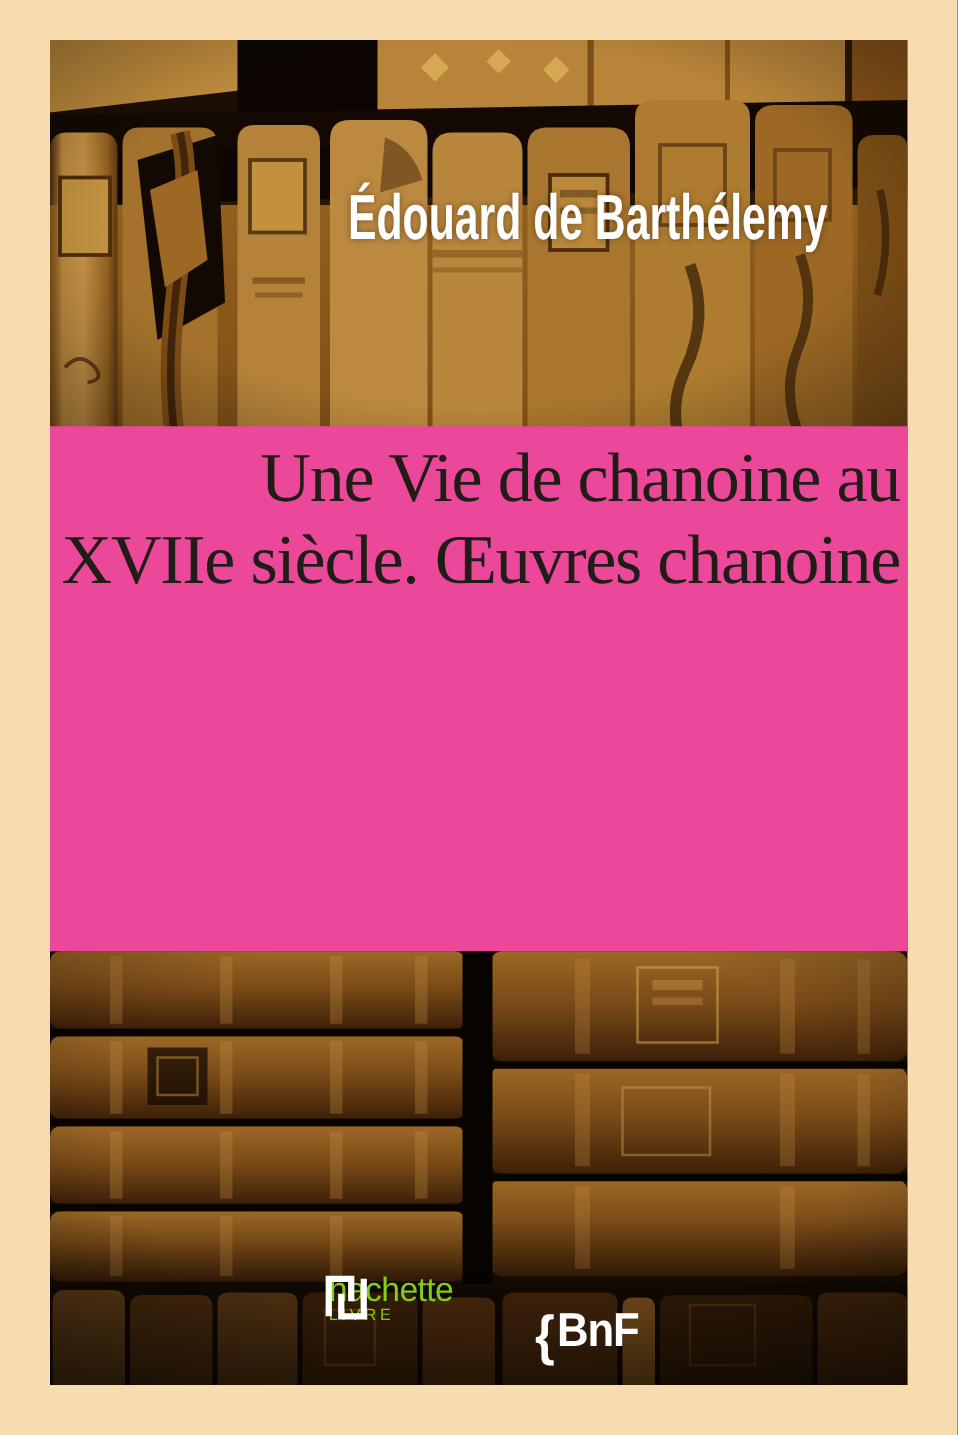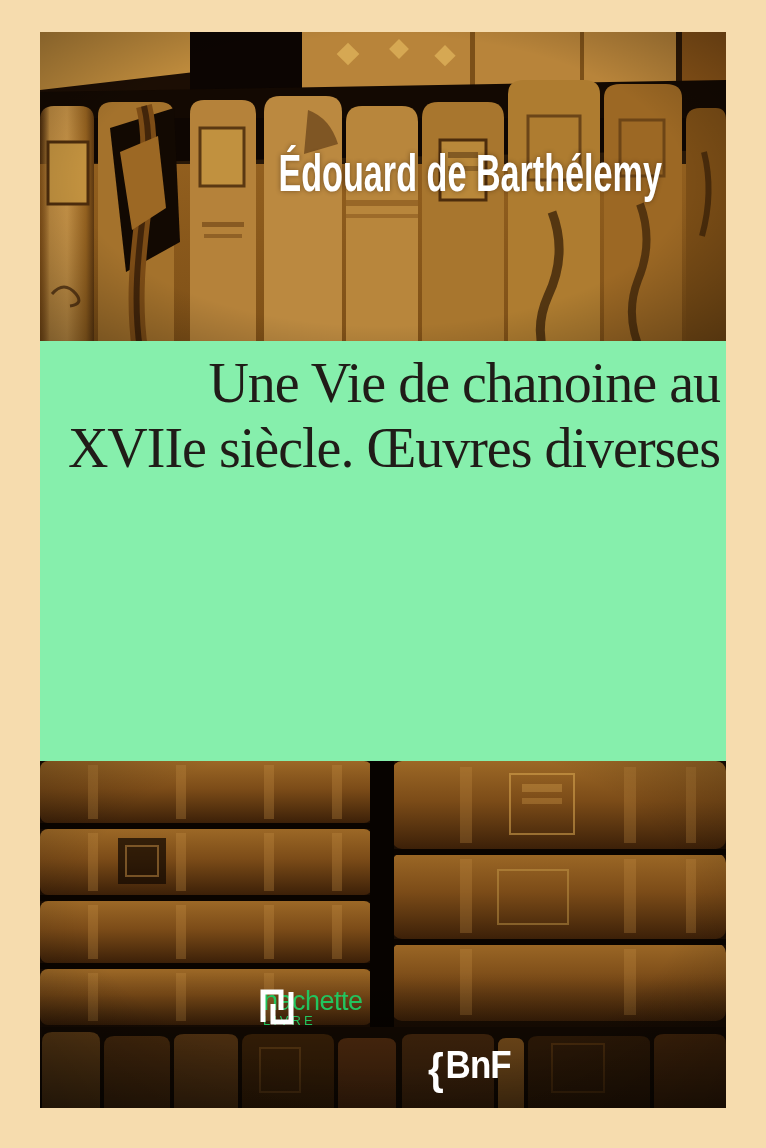--- a/index.html
+++ b/index.html
@@ -22,34 +22,34 @@
     text-align:right;
     color:#ffffff;
     font-size:51px;line-height:52px;font-weight:bold;
     transform:scaleX(0.67);transform-origin:right center;
     white-space:nowrap;
     text-shadow:0 0 6px rgba(40,20,5,.45);
   }
   
   .title-band{
     position:absolute;left:40px;top:341px;width:686px;height:420px;
-    background:#86efac;
+    background:#ec4899;
   }
   .title{
     margin:0;padding:10px 6px 0 0;
     text-align:right;
     font-family:"Liberation Serif","DejaVu Serif",serif;
     font-weight:normal;
     font-size:56px;line-height:65px;letter-spacing:-1px;
     color:#201c18;
   }
   
   .hachette-logo{
-    position:absolute;left:218px;top:956px;
-    display:flex;align-items:flex-start;color:#22c55e;
+    position:absolute;left:218px;top:987px;
+    display:flex;align-items:flex-start;color:#84cc16;
   }
   .hachette-text{margin-left:5px;line-height:1;}
   .hachette-word{font-size:27px;letter-spacing:-0.5px;display:block;line-height:26px;}
   .hachette-sub{font-size:13px;letter-spacing:3px;display:block;line-height:14px;}
   .bnf-logo{
     position:absolute;left:388px;top:1012px;
     color:#fff;white-space:nowrap;
     transform:scaleX(0.92);transform-origin:left center;
   }
   .bnf-brace{font-size:44px;font-weight:bold;vertical-align:-6px;margin-right:2px;}
@@ -242,17 +242,17 @@
     </div>
 
     <div class="bnf-logo">
       <span class="bnf-brace">{</span><span class="bnf-word">BnF</span>
     </div>
   </div>
 
   <div class="title-band">
     <div class="title">
       <div>Une Vie de chanoine au</div>
-      <div>XVIIe siècle. Œuvres diverses</div>
+      <div>XVIIe siècle. Œuvres chanoine</div>
     </div>
   </div>
 
 </div>
 
 </body></html>

